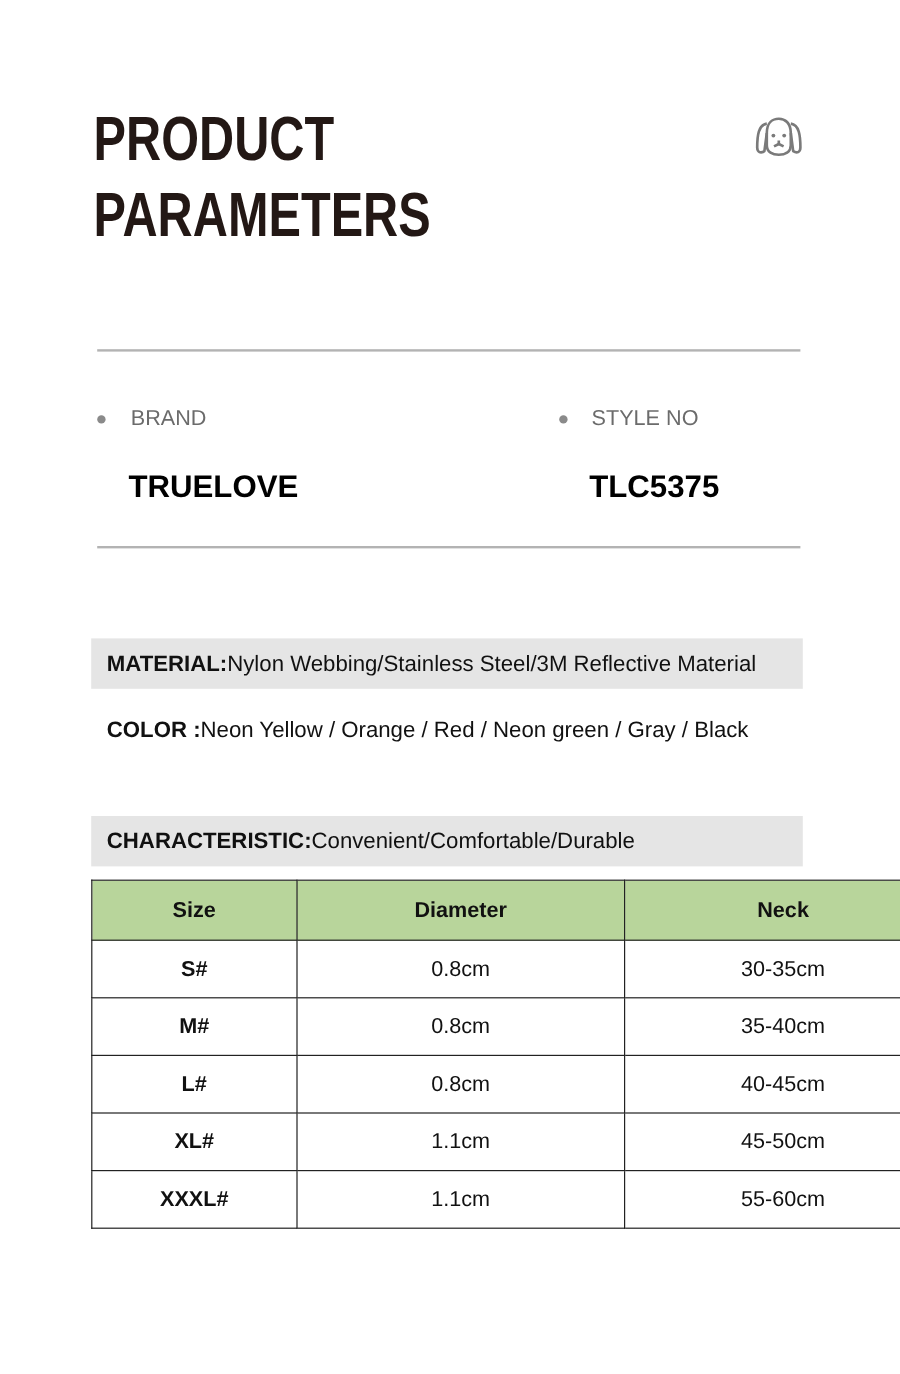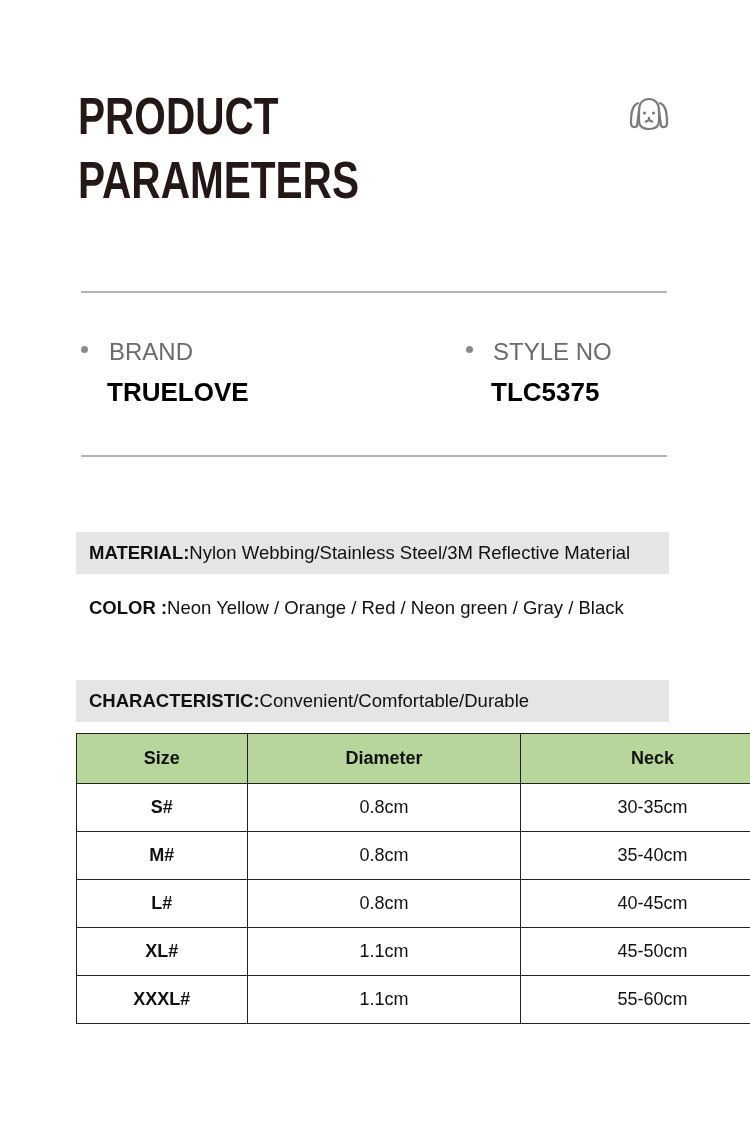--- a/index.html
+++ b/index.html
@@ -1,22 +1,22 @@
 <!DOCTYPE html>
 <html><head>
 <meta charset="utf-8">
 <style>
   html, body { margin:0; padding:0; background:#fff; }
   body { width:750px; height:1145px; position:relative; overflow:hidden; font-family:"Liberation Sans", sans-serif; }
   .title { position:absolute; left:78px; top:84px; font-family:"Liberation Sans", sans-serif; font-weight:bold; font-size:52px; line-height:64px; color:#231815; transform:scaleX(0.78); transform-origin:left top; letter-spacing:0px; }
   .dog { position:absolute; left:628px; top:93px; width:42px; height:40px; }
   .rule { position:absolute; left:81px; width:586px; height:2px; background:#b3b3b3; }
   .bullet { position:absolute; width:7px; height:7px; border-radius:50%; background:#8a8a8a; }
-  .label { position:absolute; font-size:24px; color:#6b6b6b; }
-  .value { position:absolute; font-size:26px; font-weight:bold; color:#000; }
+  .label { position:absolute; font-size:18px; color:#6b6b6b; }
+  .value { position:absolute; font-size:26px; font-weight:bold; color:#000;margin-top:13px; }
   .band { position:absolute; left:76px; width:593px; height:42px; }
   .band.gray { background:#e5e5e5; }
   .band span.k { font-weight:bold; }
   .band .txt { position:absolute; left:13px; top:0; line-height:42px; font-size:18.5px; color:#111; white-space:nowrap; }
   table { position:absolute; left:76px; top:733px; width:709px; border-collapse:collapse; }
   td, th { border:1px solid #222; text-align:center; font-size:18px; color:#111; padding:0; }
   th { background:#b8d59b; height:49px; font-weight:bold; }
   td { height:47px; }
   td.size { font-weight:bold; }
 </style>

